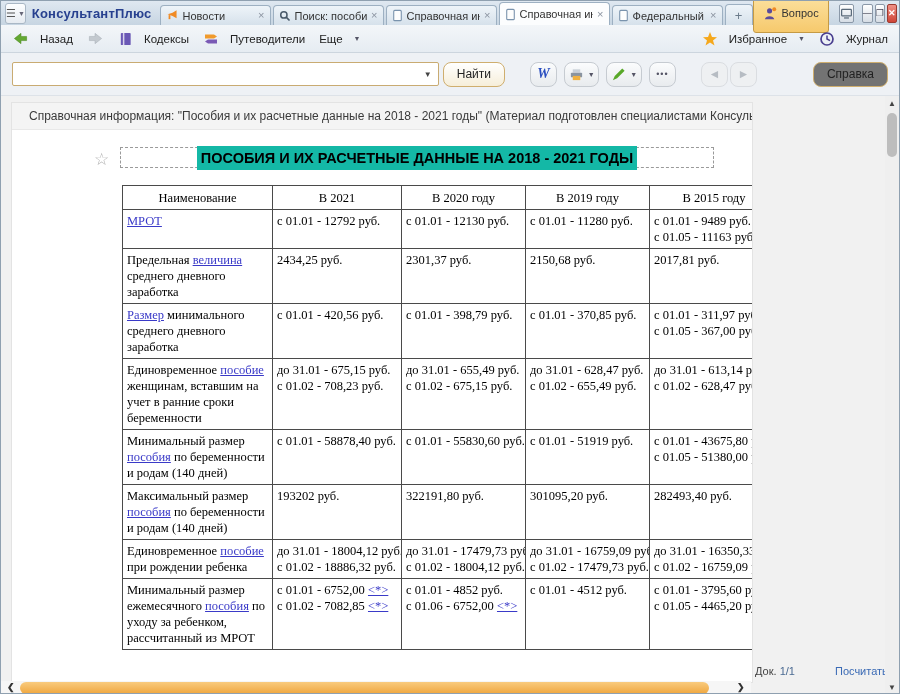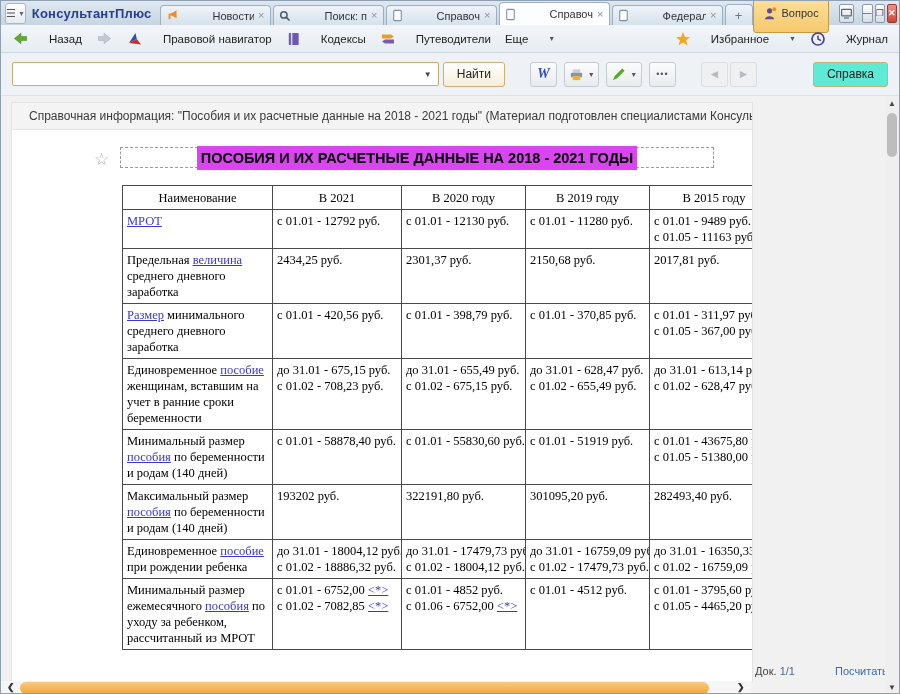--- a/index.html
+++ b/index.html
@@ -7,56 +7,56 @@
   .window{width:898px;height:692px;border:1px solid #8fa0b0;background:#f1f1f1;position:relative;overflow:hidden;}
 
   
   .tabbar{height:24px;background:linear-gradient(#dfe8f1,#c7d5e2);display:flex;align-items:flex-end;padding:0 2px;white-space:nowrap;}
   .menu-btn{align-self:center;width:30px;height:19px;margin:0 4px 0 2px;background:linear-gradient(#fdfeff,#e6ebf1);border:1px solid #a9b7c5;border-radius:3px;display:flex;align-items:center;justify-content:center;gap:2px;color:#555;font-size:11px;}
   .menu-caret{font-size:7px;color:#667;}
   .brand{align-self:center;font-weight:bold;color:#27408f;font-size:13px;margin:0 8px 0 2px;letter-spacing:.2px;}
   .tab{height:20px;display:flex;align-items:center;gap:4px;padding:0 5px;width:111px;box-sizing:border-box;background:linear-gradient(#eef4f9,#d6e1eb);border:1px solid #9db0c2;border-bottom:none;border-radius:4px 4px 0 0;margin-right:2px;font-size:11px;color:#333;overflow:hidden;flex:none;}
   .tab.active{background:#fcfdfe;height:23px;}
   .tab-ic{flex:none;display:flex;}
-  .tab-label{flex:1;overflow:hidden;text-overflow:clip;margin-left:30px;}
+  .tab-label{flex:1;overflow:hidden;text-overflow:clip;}
   .tab-close{color:#8a93a0;font-size:11px;line-height:1;flex:none;}
   .plus-tab{height:20px;width:26px;background:linear-gradient(#eef4f9,#d6e1eb);border:1px solid #9db0c2;border-bottom:none;border-radius:4px 4px 0 0;display:flex;align-items:center;justify-content:center;color:#6a7a8a;font-size:13px;flex:none;}
   .tab-spacer{flex:1;}
   .q-btn{align-self:center;height:20px;display:flex;align-items:center;gap:4px;padding:9px 9px;background:linear-gradient(#fde3a2,#f6c96d);border:1px solid #c59a44;border-radius:3px;font-size:11px;color:#333;margin-right:8px;}
   .winbtn{align-self:center;width:18px;height:17px;border:1px solid #8a98a8;border-radius:2px;background:linear-gradient(#ffffff,#d6dde5);display:flex;align-items:center;justify-content:center;font-size:9px;color:#445;margin-left:2px;}
   .winbtn.screen{width:24px;margin-right:6px;}
   .winbtn.close{width:26px;background:linear-gradient(#ef9186,#cf4437);color:#fff;border-color:#9c3a30;font-weight:bold;}
 
   
   .toolbar{height:27px;background:linear-gradient(#f3f6f9,#e6ecf2);border-bottom:1px solid #ccd5de;display:flex;align-items:center;padding:0 4px;font-size:11.5px;color:#222;}
-  .tbtn{display:flex;align-items:center;gap:20px;padding:3px 7px;border-radius:3px;flex:none;}
+  .tbtn{display:flex;align-items:center;gap:11px;padding:3px 7px;border-radius:3px;flex:none;}
   .tbtn .caret{font-size:7px;color:#556;}
   .flex1{flex:1;}
 
   
   .searchrow{height:42px;background:#eef1f5;display:flex;align-items:center;padding:0 11px;border-bottom:1px solid #dde2e8;}
   .searchbox{width:472px;height:24px;background:#fff;border:1px solid #c9ab72;border-radius:2px;display:flex;align-items:center;box-sizing:border-box;}
   .searchbox input{flex:1;border:none;outline:none;height:18px;font-size:13px;padding:0 6px;font-family:"Liberation Sans",sans-serif;background:transparent;}
   .combo-arrow{width:20px;text-align:center;color:#444;font-size:8px;}
-  .btn{height:25px;box-sizing:border-box;display:flex;align-items:center;justify-content:center;border-radius:3px;font-size:12px;color:#222;}
+  .btn{height:25px;box-sizing:border-box;display:flex;align-items:center;justify-content:center;border-radius:8px;font-size:12px;color:#222;}
   .find-btn{margin-left:4px;padding:0 13px;background:linear-gradient(#ffffff,#f6eed9);border:1px solid #cfae6e;}
   .sbtn{margin-left:7px;min-width:27px;padding:0 5px;background:linear-gradient(#fbfcfd,#e8ebee);border:1px solid #c6cbd1;}
   .sbtn .caret{font-size:7px;color:#556;margin-left:4px;}
   .sbtn.disabled{color:#b6bcc3;background:#eef0f2;border-color:#dadde1;}
   .wordmark{font-family:"Liberation Serif",serif;font-weight:bold;font-style:italic;color:#2b4fc0;font-size:14px;}
-  .help-btn{margin-left:56px;padding:0 13px;background:#5eead4;border:1px solid #cfae6e;}
+  .help-btn{margin-left:56px;padding:0 13px;background:#737373;border:1px solid #cfae6e;}
   .gap18{width:18px;flex:none;}
 
   
   .content{position:relative;height:599px;background:#f1f1f1;overflow:hidden;}
   .docpanel{position:absolute;left:10px;top:6px;width:740px;height:579px;background:#fff;overflow:hidden;border:1px solid #e3e3e3;box-sizing:content-box;}
   .breadcrumb{height:26px;background:#f4f4f4;border-bottom:1px solid #e8e8e8;display:flex;align-items:center;padding:0 17px;font-size:12px;color:#3a3a3a;white-space:nowrap;overflow:hidden;}
   .doc-star{position:absolute;left:82px;top:46px;color:#b3b3b3;font-size:17px;}
   .titlebox{position:absolute;left:108px;top:44px;width:594px;height:21px;border:1px dashed #9a9a9a;display:flex;align-items:center;justify-content:center;box-sizing:border-box;}
-  .titletext{background:#d946ef;font-weight:bold;font-size:14.5px;padding:4px 4px;white-space:nowrap;color:#000;}
+  .titletext{background:#14b8a6;font-weight:bold;font-size:14.5px;padding:4px 4px;white-space:nowrap;color:#000;}
 
   .doctable{position:absolute;left:110px;top:82px;border-collapse:collapse;table-layout:fixed;width:656px;font-family:"Liberation Serif",serif;font-size:12.5px;line-height:16px;color:#000;}
   .doctable th,.doctable td{border:1px solid #4a4a4a;vertical-align:top;padding:3px 4px;overflow:hidden;}
   .doctable th{font-weight:normal;text-align:center;height:17px;vertical-align:middle;}
   .doctable td.vcell .line{white-space:nowrap;}
   .doclink{color:#3a3ac8;text-decoration:underline;cursor:pointer;}
 
   .statusline{position:absolute;left:754px;top:569px;font-size:11px;color:#444;white-space:nowrap;}
   .statusline .num{color:#4a6a92;}
   .statusline .slink{color:#3a6ab5;cursor:pointer;margin-left:37px;}
@@ -169,29 +169,20 @@
           </svg>
         </span>
       <span>Назад</span>
     </div>
     <div class="tbtn">
       <span style="display:flex;">
           <svg width="17" height="15" viewBox="0 0 16 16">
             <path d="M14.5 8 L7.5 2.5 L7.5 5.8 L1.5 5.8 L1.5 10.2 L7.5 10.2 L7.5 13.5 Z" fill="#c3c9cf" stroke="#a9b0b7" stroke-width="0.6"></path>
           </svg>
         </span>
-    </div>
-    <div class="tbtn">
-      <span style="display:flex;">
-          <svg width="16" height="16" viewBox="0 0 16 16">
-            <path d="M2 12 L8.5 2 L9.8 8 Z" fill="#2f4fae"></path>
-            <path d="M2 12 L9.8 8 L14 13.5 Z" fill="#cf2b2b"></path>
-          </svg>
-        </span>
-      <span>Правовой навигатор</span>
     </div>
     <div class="tbtn">
       <span style="display:flex;">
           <svg width="15" height="16" viewBox="0 0 16 16">
             <rect x="3" y="1.5" width="10.5" height="13" rx="1" fill="#6a58b5"></rect>
             <rect x="5.2" y="1.5" width="1.6" height="13" fill="#ffffff" opacity="0.75"></rect>
           </svg>
         </span>
       <span>Кодексы</span>
     </div>

